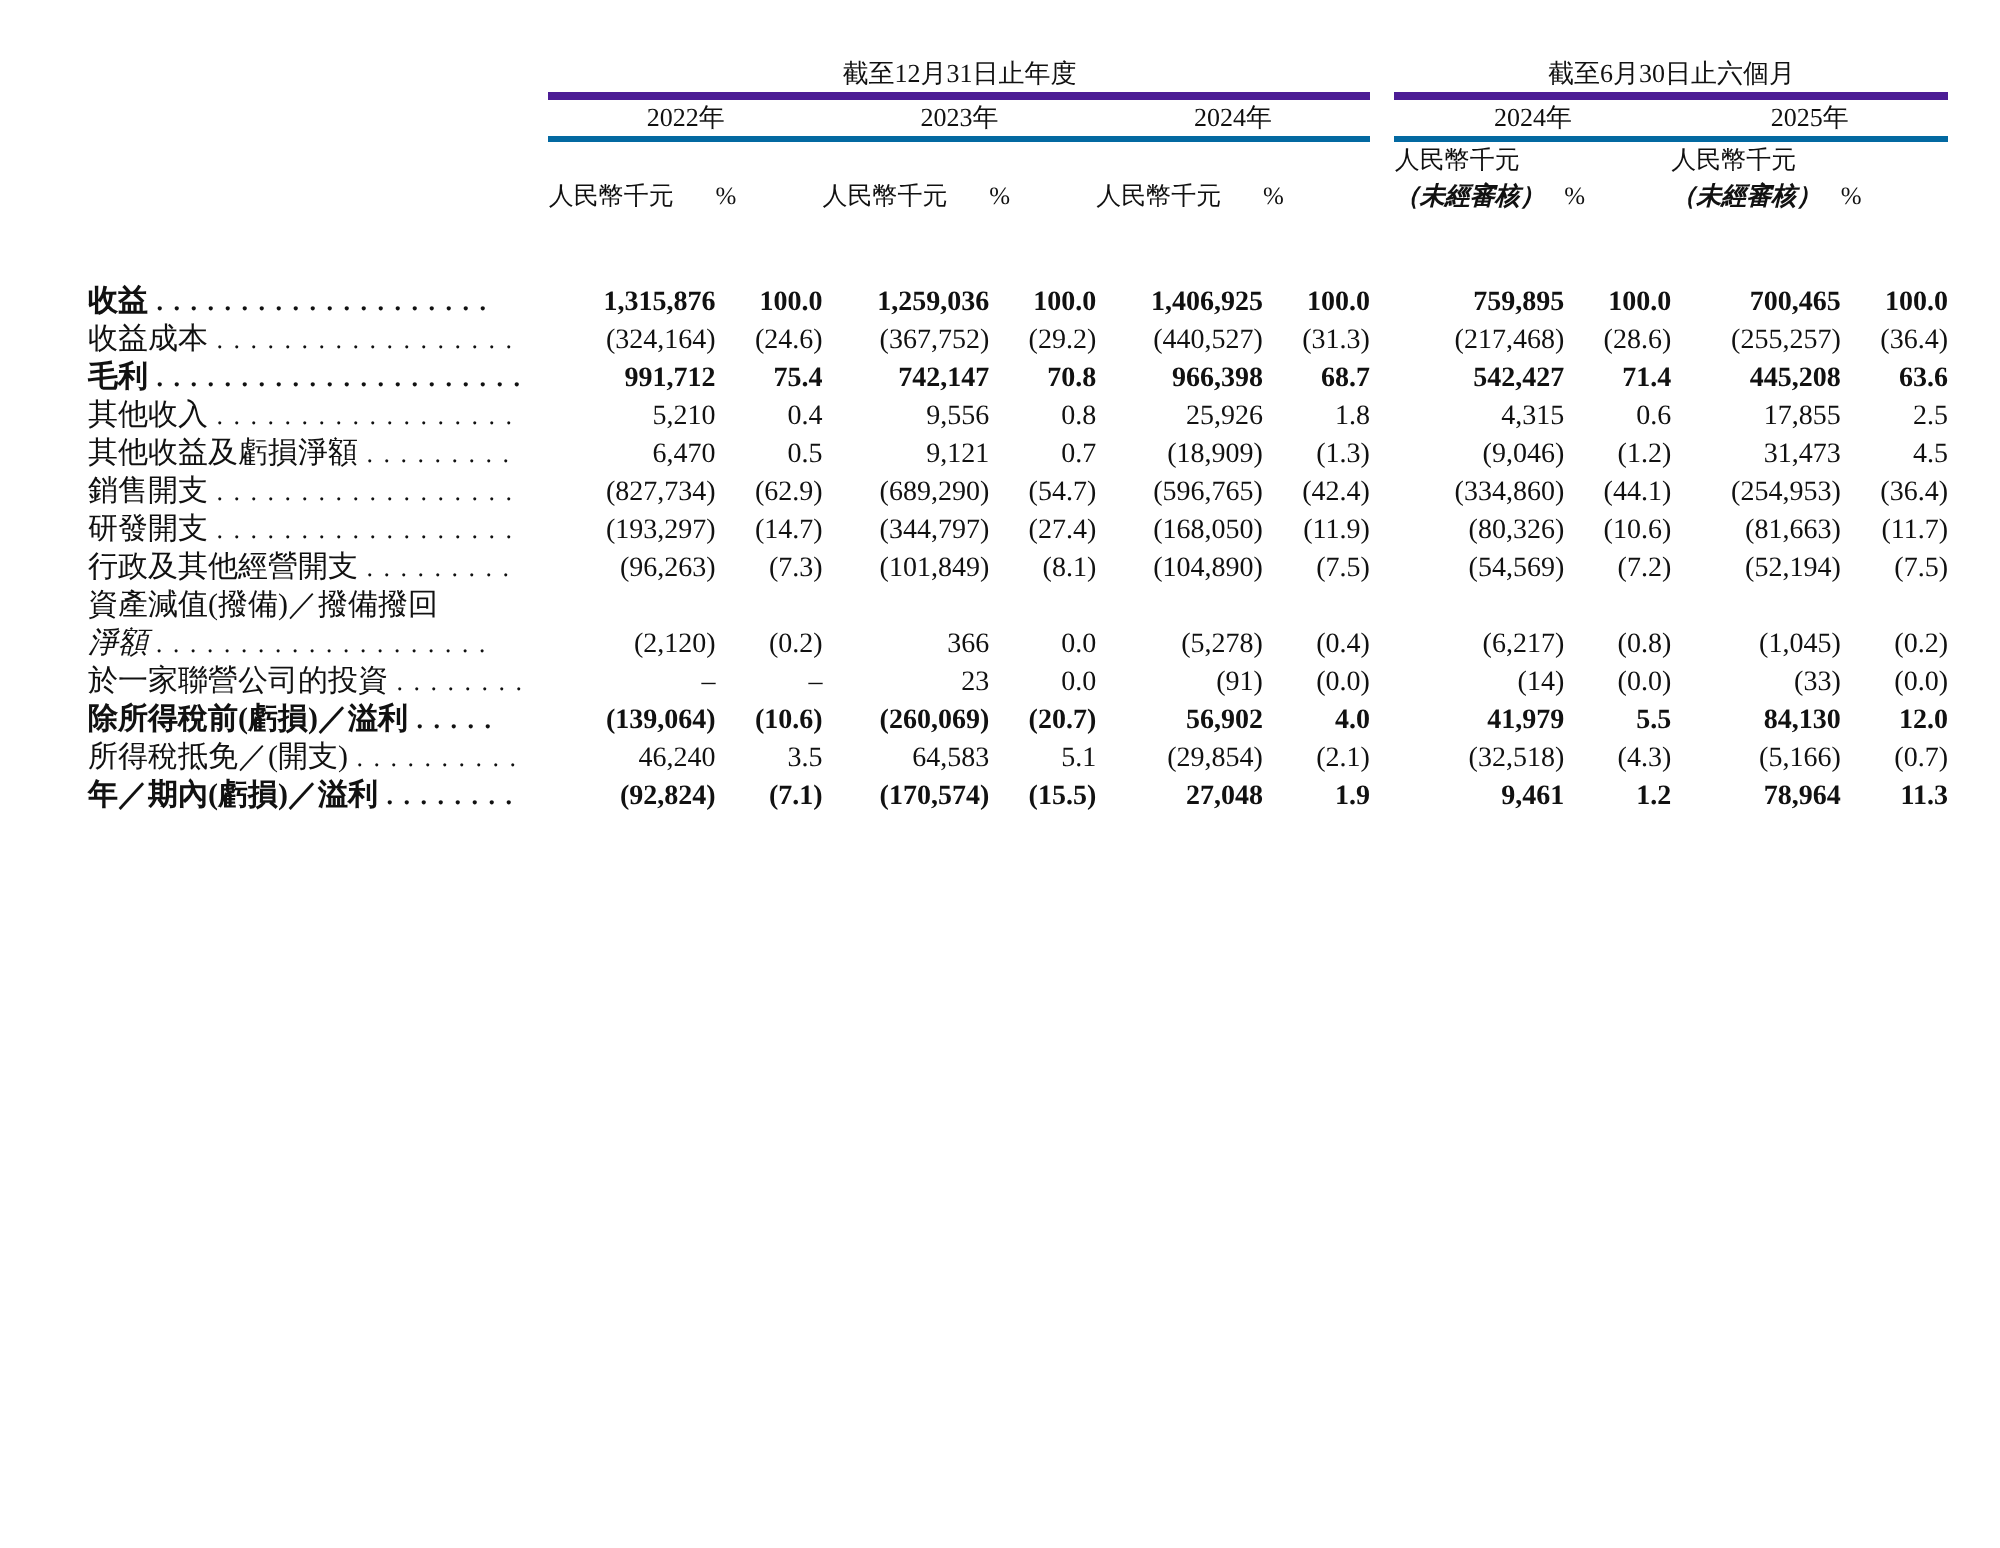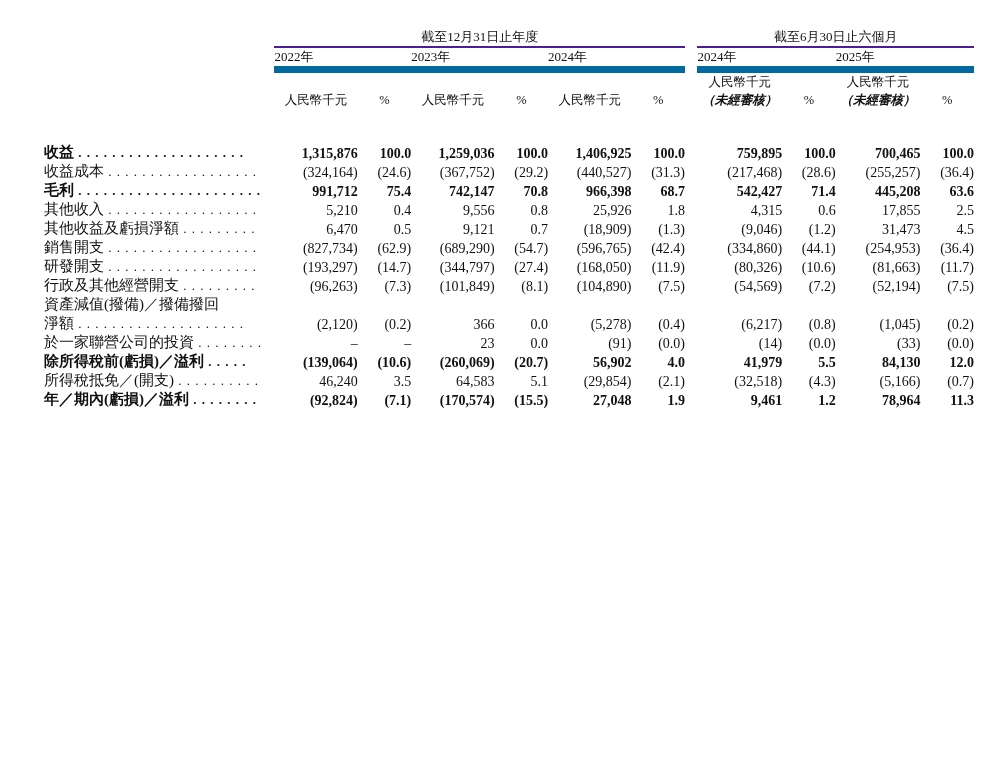--- a/index.html
+++ b/index.html
@@ -38,31 +38,32 @@
   col.c-label { width: 232px; }
   col.c-amt   { width: 86px; }
   col.c-pct   { width: 56px; }
   col.c-gap   { width: 14px; }
 
   .grp-head {
     text-align: center;
     font-size: 13px;
     font-weight: bold;
     padding-bottom: 3px;
-    border-bottom: 2px solid #4c1d95;
+    border-bottom: 4px solid #4c1d95;
   }
   .yr-head {
+    text-align: center;
     font-size: 13px;
     font-weight: bold;
     padding-top: 7px;
     padding-bottom: 4px;
-    border-bottom: 7px solid #0369a1;
+    border-bottom: 3px solid #0369a1;
   }
   .unit-head {
-    text-align: center;
+    text-align: left;
     font-size: 12.5px;
     font-weight: bold;
     padding-top: 8px;
     line-height: 1.45;
     white-space: nowrap;
   }
   .unit-head .sub {
     display: block;
     font-style: italic;
     font-weight: bold;
@@ -83,21 +84,21 @@
   }
   .num {
     text-align: right;
     font-size: 14px;
     padding-top: 6px;
     padding-bottom: 6px;
     white-space: nowrap;
     font-family: "Liberation Serif", "DejaVu Serif", serif;
   }
   .bold .rowlabel, .bold .num { font-weight: bold; }
-  .indent { padding-left: 18px; }
+  .indent { padding-left: 18px; font-style: italic; }
 </style>
 </head>
 <body>
 
 <div class="sheet">
   <table class="fin">
     <colgroup>
       <col class="c-label">
       <col class="c-amt">
         <col class="c-pct">

